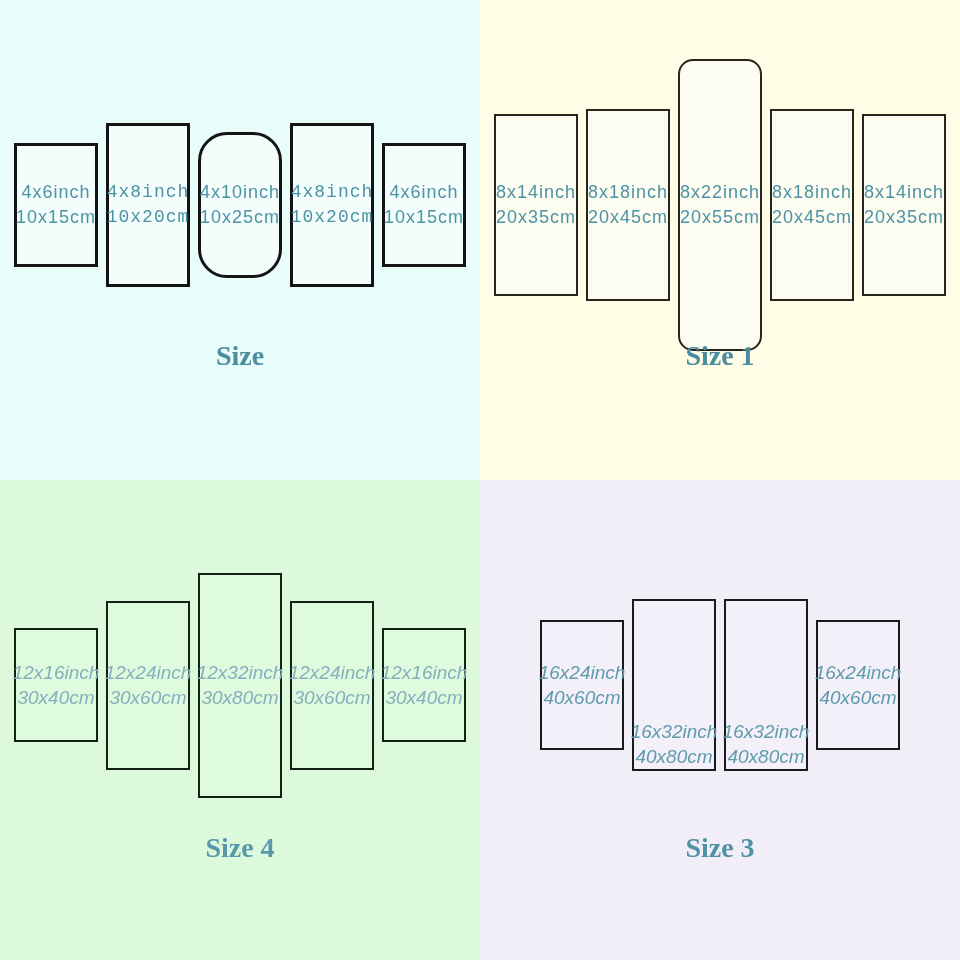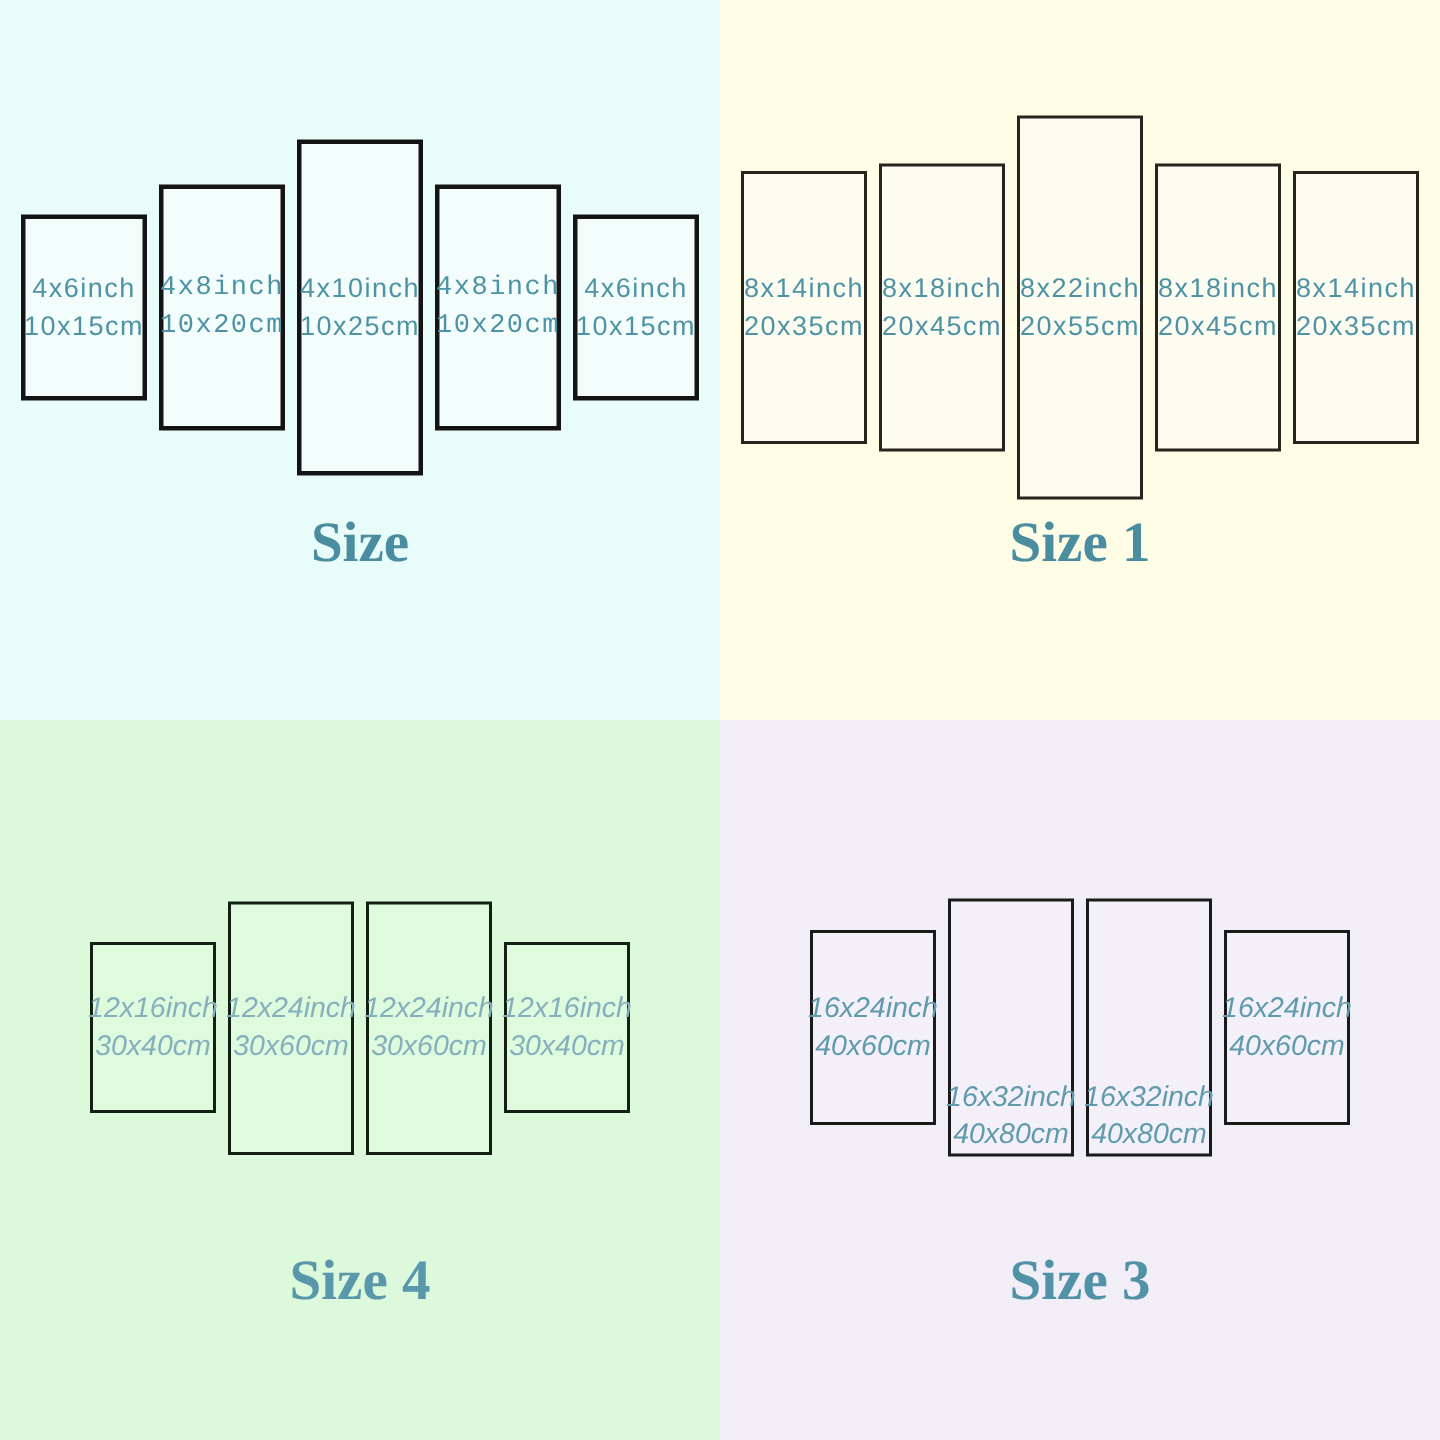--- a/index.html
+++ b/index.html
@@ -43,33 +43,33 @@
     white-space: nowrap;
     font-size: 18px;
     line-height: 25px;
     color: var(--text, #4e93a5);
   }
   .q0 .panel-text, .q1 .panel-text { letter-spacing: 1px; }
   .q2 .panel-text, .q3 .panel-text { font-size: 19px; letter-spacing: 0; font-style: italic; }
   .panel-text span { display: block; }
 
   
-  .q0 .s { height: 124px; } .q0 .m { height: 164px; font-family: Liberation Mono, monospace; } .q0 .l { height: 224px; }
-  .q1 .s { height: 182px; } .q1 .m { height: 192px; } .q1 .l { height: 256px; }
+  .q0 .s { height: 124px; } .q0 .m { height: 164px; font-family: Liberation Mono, monospace; } .q0 .l { height: 146px; border-radius: 29px; }
+  .q1 .s { height: 182px; } .q1 .m { height: 192px; } .q1 .l { height: 292px; border-radius: 15px; }
   .q2 .s { height: 114px; } .q2 .m { height: 169px; } .q2 .l { height: 225px; }
   .q3 .s { height: 130px; justify-content: center; } .q3 .m { height: 172px; align-items: flex-end; } .q3 .l { height: 217px; }
 
   .title {
     position: absolute;
     top: 340px; left: 0; right: 0;
     margin: 0;
     text-align: center;
     font-family: "Liberation Serif", serif;
     font-weight: bold;
-    font-size: 38px;
+    font-size: 28px;
     color: var(--title, #4a8da0);
   }
   .q2 .title, .q3 .title { top: 352px; }
 </style>
 </head>
 <body>
 
 <div class="grid">
 
   <section class="quadrant q0" style="--bg: #e8fcfa; --fill: #f3fdfc; --border: #141414; --text: #4e93a5; --title: #4a8da0;">
@@ -151,20 +151,26 @@
           <span>12x16inch</span>
           <span>30x40cm</span>
         </div>
       </div>
       <div class="panel m">
         <div class="panel-text">
           <span>12x24inch</span>
           <span>30x60cm</span>
         </div>
       </div>
+      <div class="panel l">
+        <div class="panel-text">
+          <span>12x32inch</span>
+          <span>30x80cm</span>
+        </div>
+      </div>
       <div class="panel m">
         <div class="panel-text">
           <span>12x24inch</span>
           <span>30x60cm</span>
         </div>
       </div>
       <div class="panel s">
         <div class="panel-text">
           <span>12x16inch</span>
           <span>30x40cm</span>

